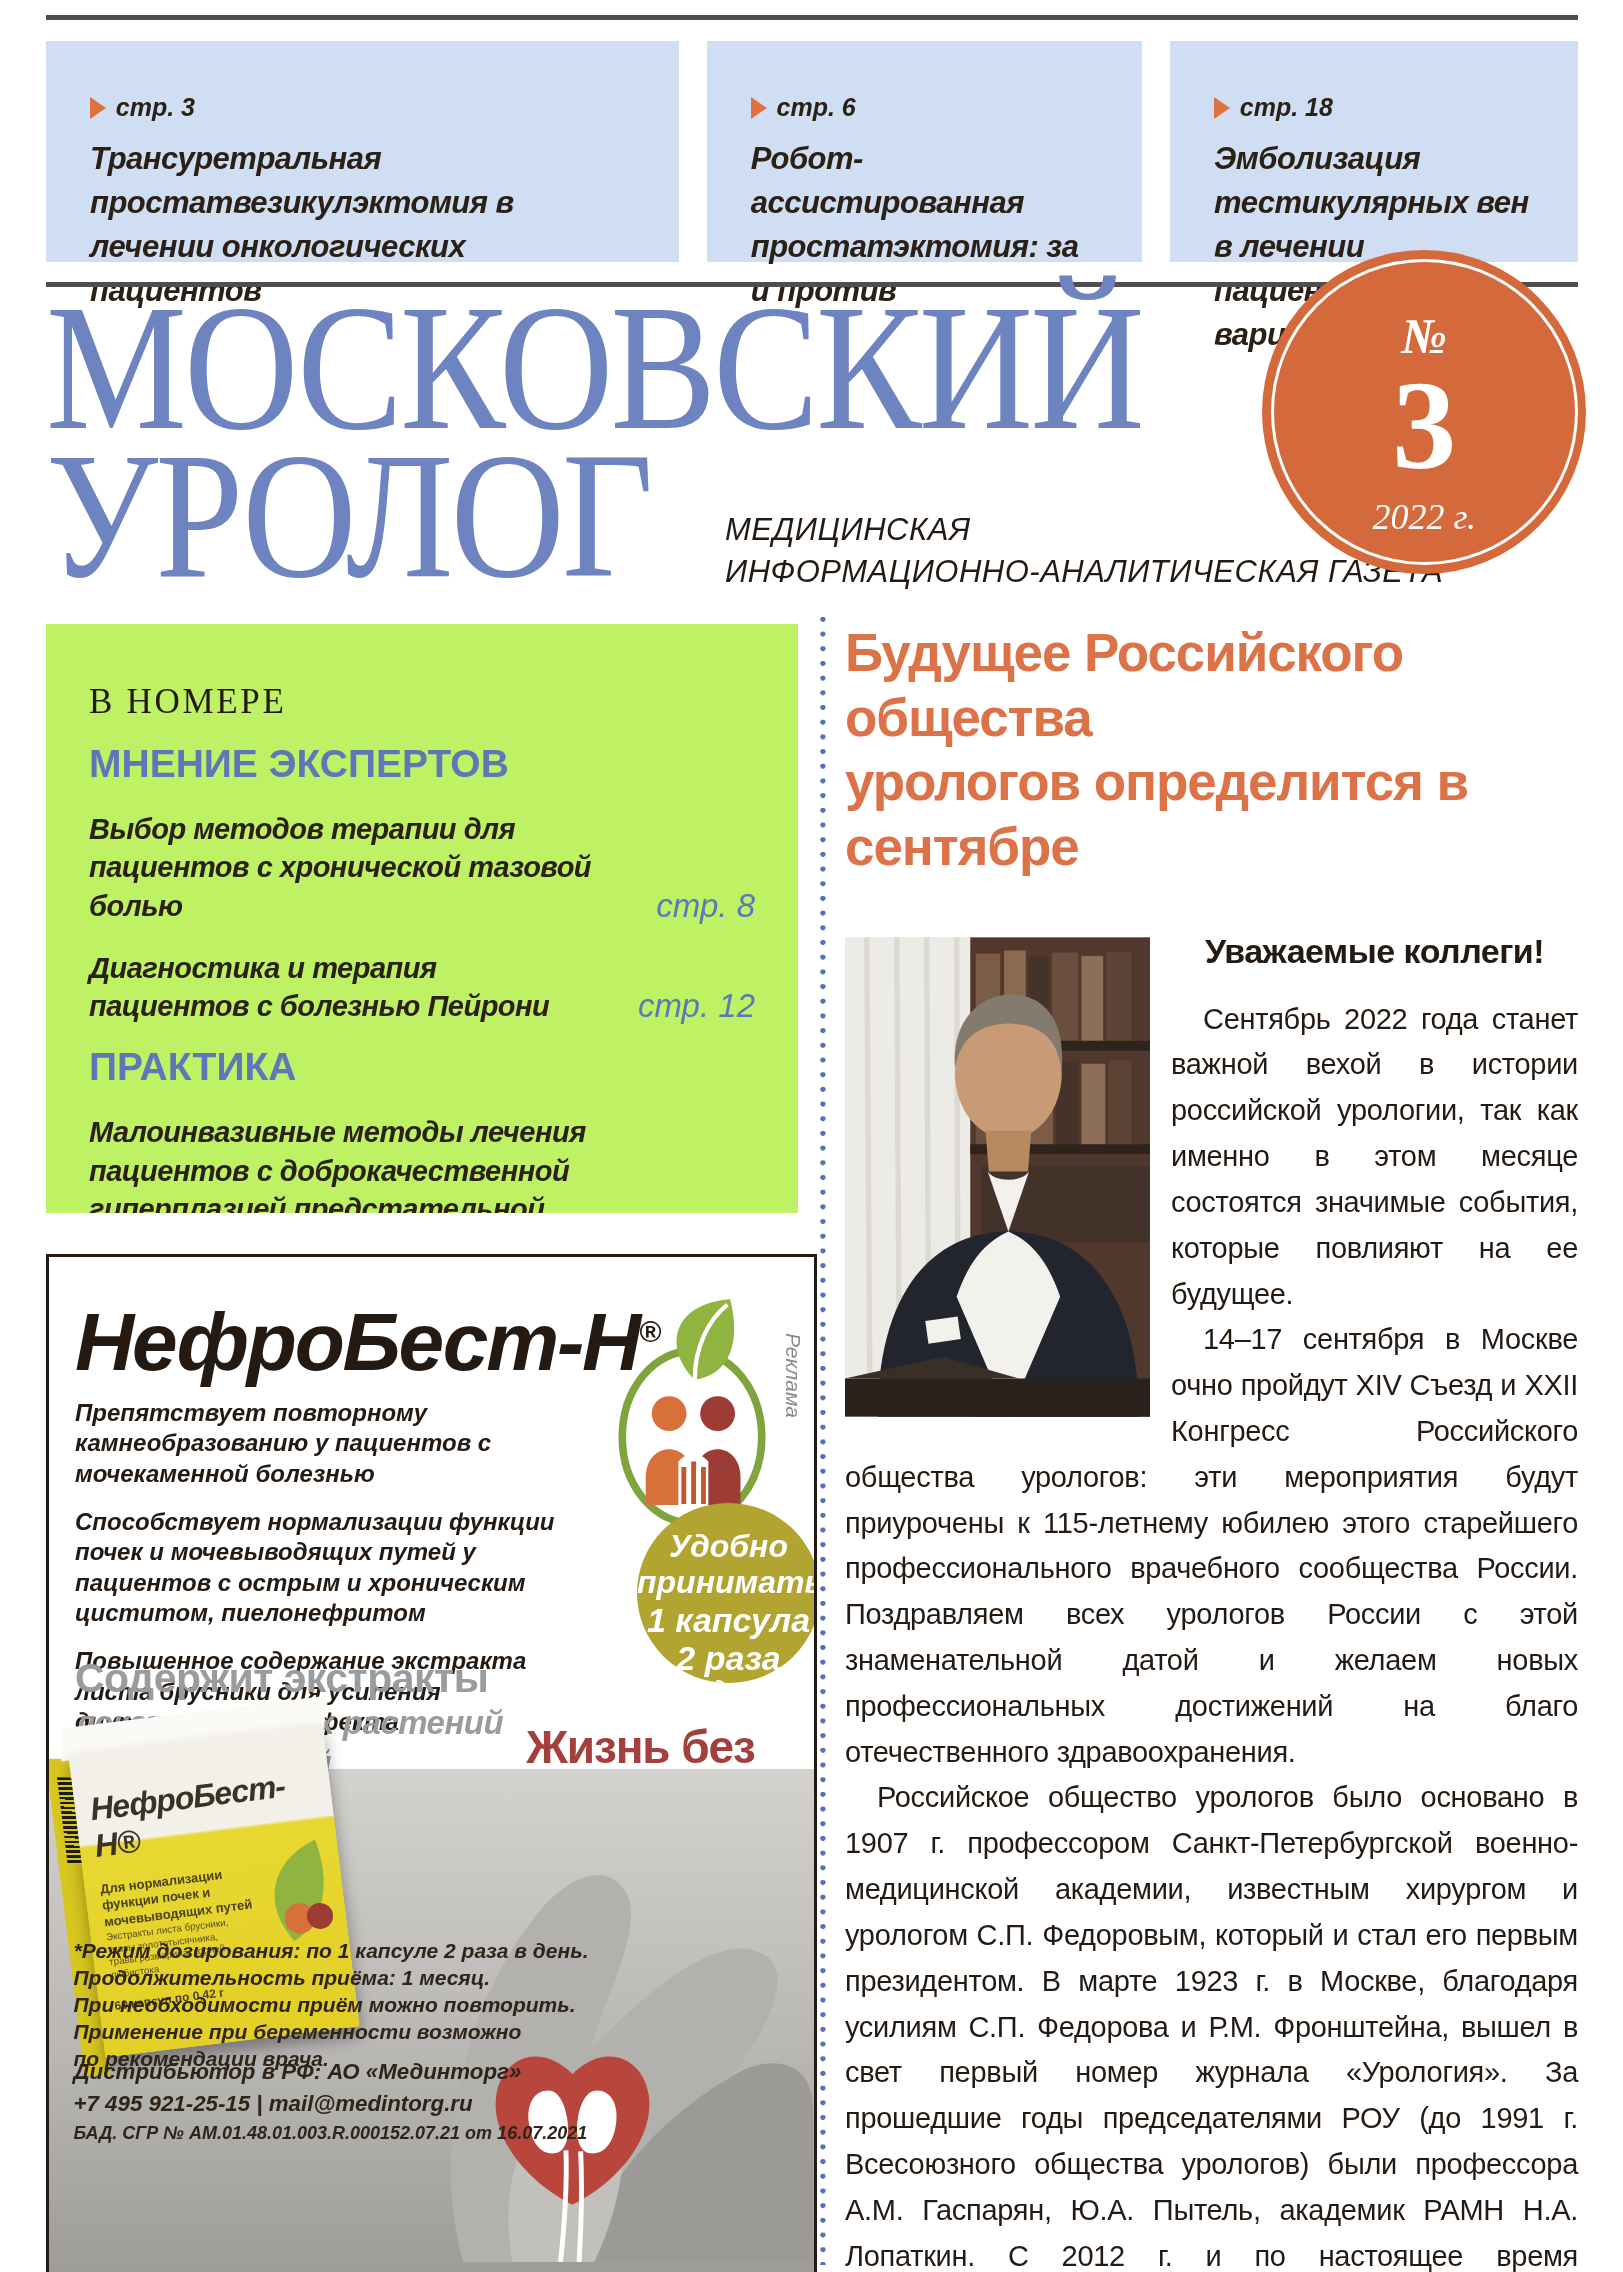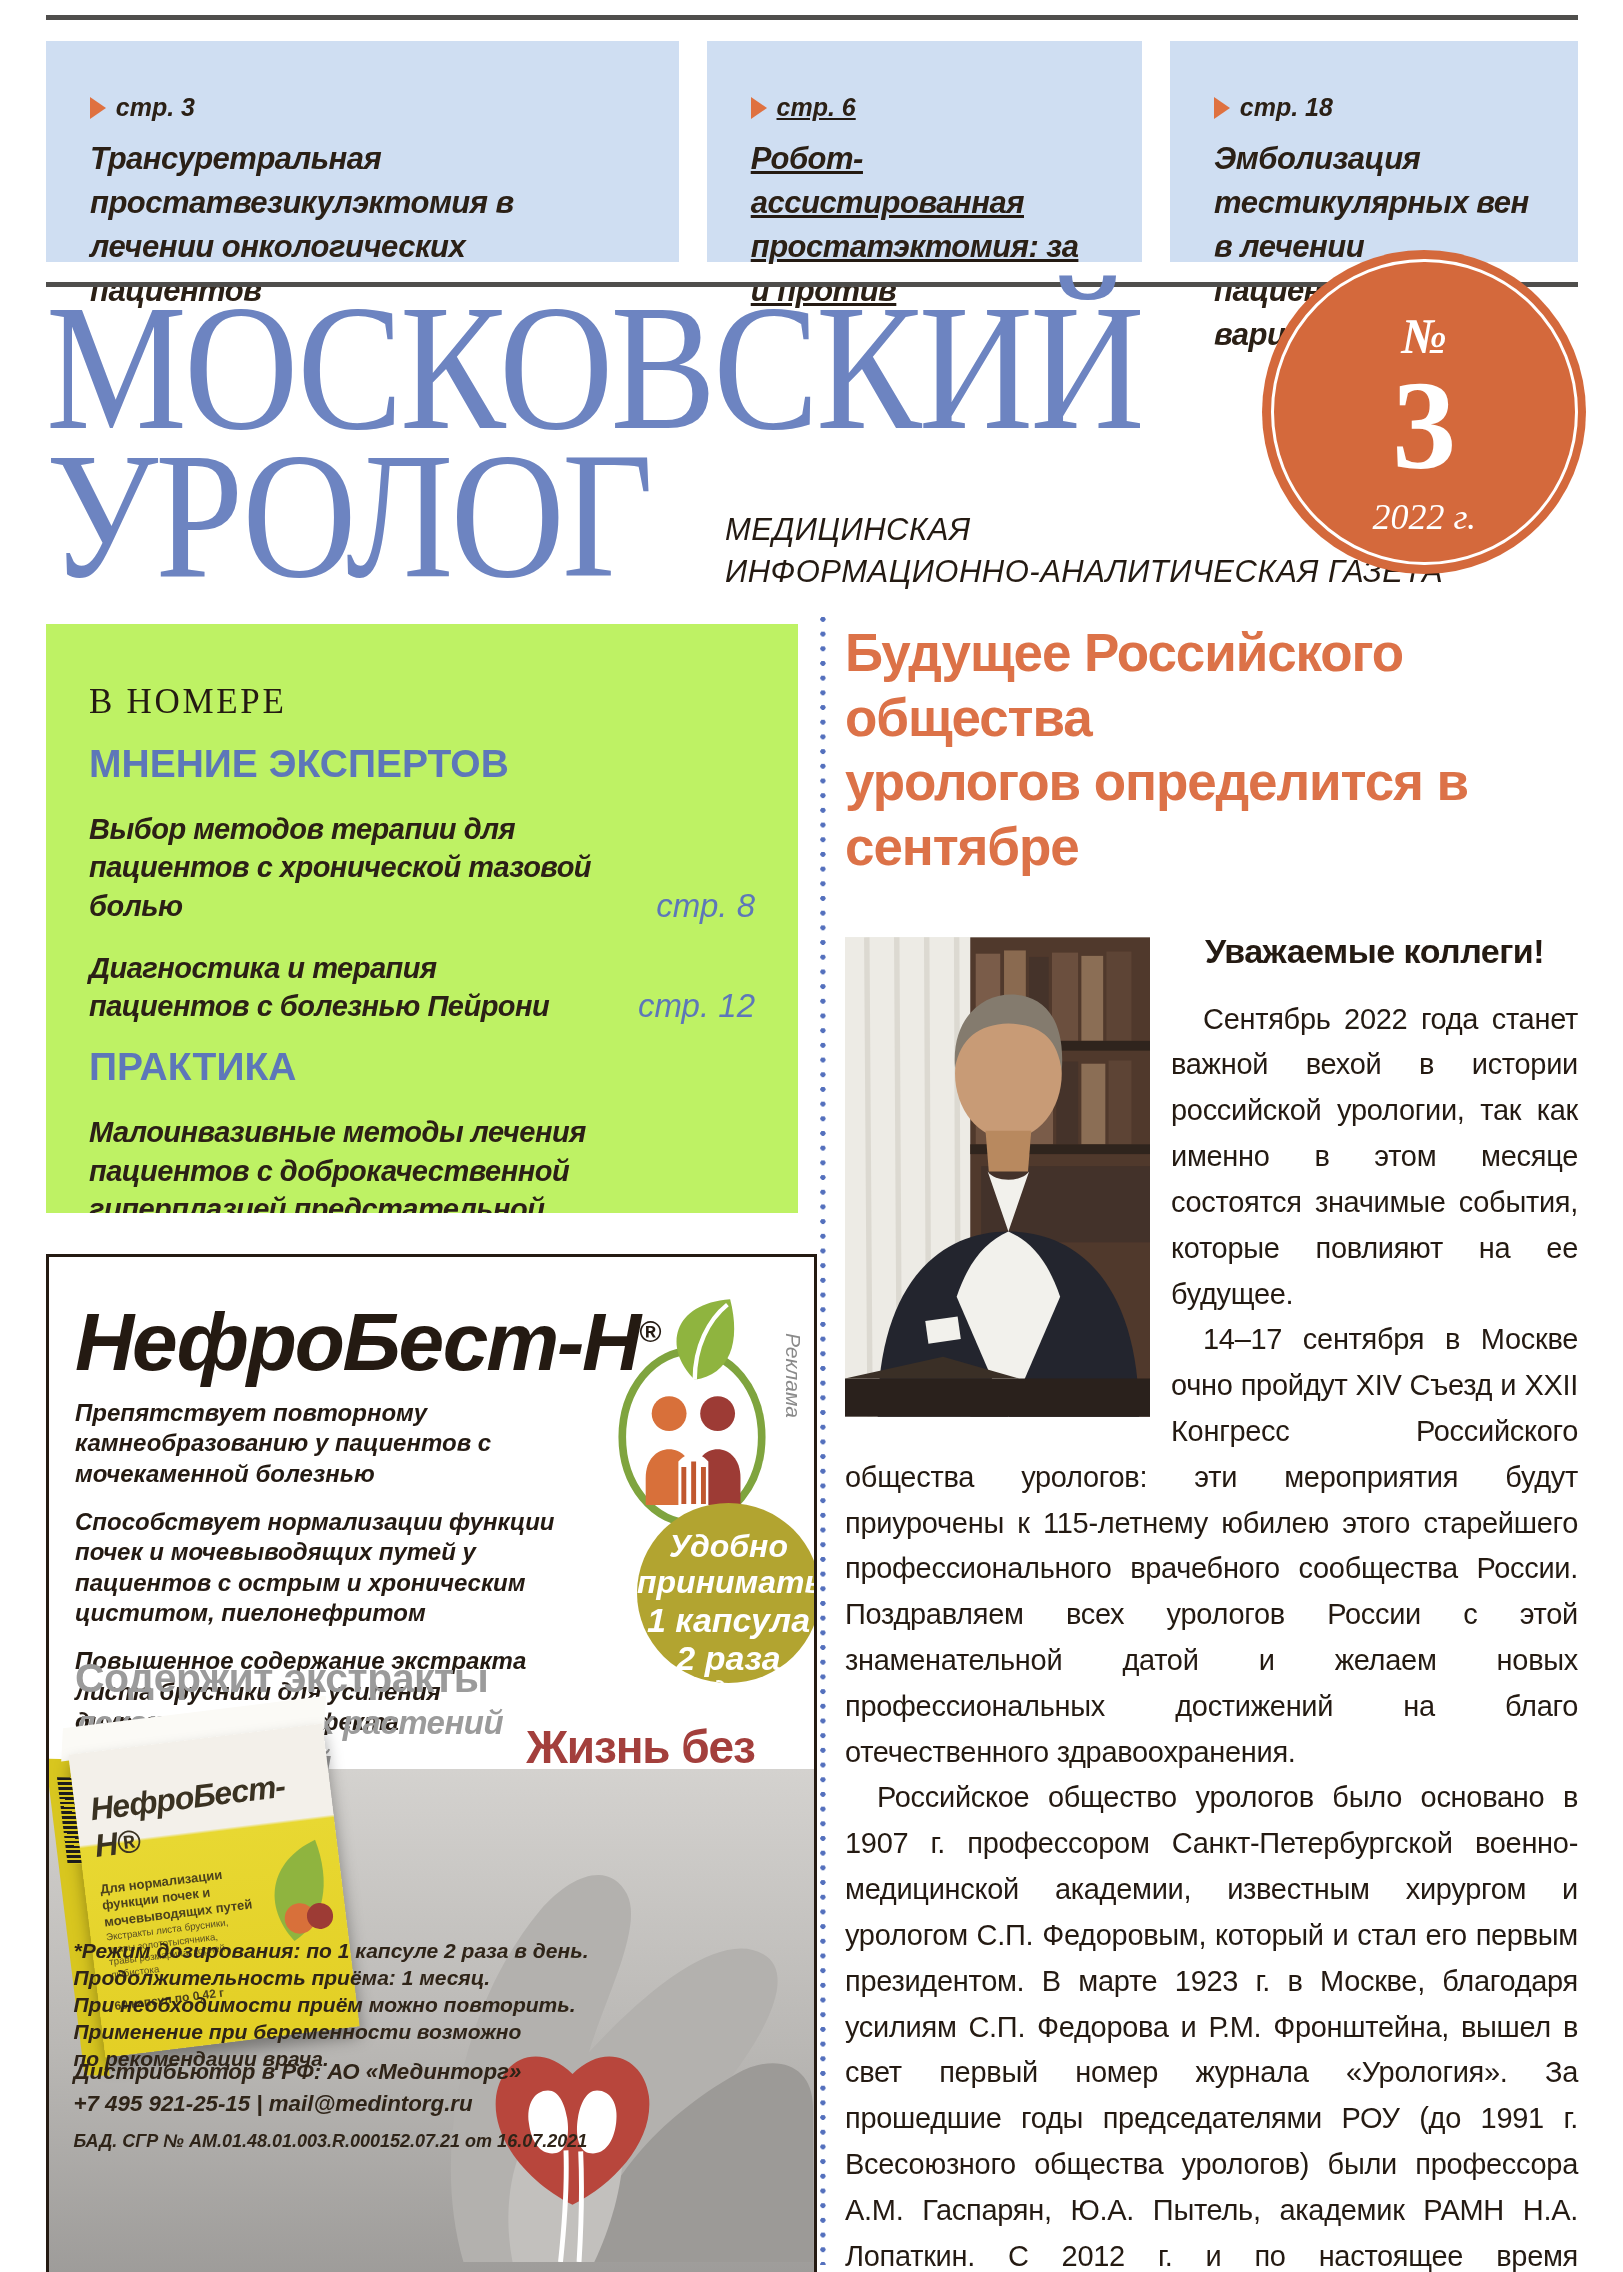--- a/index.html
+++ b/index.html
@@ -10,21 +10,21 @@
     overflow:hidden;
   }
   
   .rule { position:absolute; left:46px; right:46px; height:4.9px; background:#4f4e4c; }
   .rule-top { top:15.3px; }
   .rule-mid { top:282px; }
   
   .teasers { position:absolute; left:46px; right:46px; top:41px; height:221px; display:flex; gap:28px; }
   .teaser { background:#cfdef2; padding:52px 44px 0 44px; }
   .teaser-1 { flex:1.60; }
-  .teaser-2 { flex:1.02;text-decoration:underline; }
+  .teaser-2 { flex:1.02; }
   .teaser-3 { flex:0.94; }
   .teaser-page { display:flex; align-items:center; gap:9.8px; font-size:25px; font-style:italic; font-weight:bold; color:#2b2016; }
   .tri { width:0; height:0; border-left:16.4px solid #df7140; border-top:11px solid transparent; border-bottom:11px solid transparent; }
   .teaser-title { margin-top:15.3px; font-size:31px; font-weight:bold; font-style:italic; line-height:1.42; color:#2b2016; letter-spacing:-0.5px; }
   
   .masthead { position:absolute; left:46px; right:46px; top:294px; height:322px; }
   .mast-title { font-family:"Liberation Serif", serif; font-size:180px; line-height:0.82; color:#6d84c1; transform:scaleX(0.88); transform-origin:left top; letter-spacing:-3.3px; white-space:nowrap; }
   .mast-sub { position:absolute; left:679px; top:215px; font-size:31px; font-style:italic; line-height:1.35; color:#241a12; letter-spacing:0.5px; }
   .issue-circle { position:absolute; right:-8.2px; top:-44px; width:324px; height:324px; border-radius:50%; background:#d4693c; text-align:center; color:#fff; font-family:"Liberation Serif", serif; }
   .issue-circle::before { content:""; position:absolute; inset:8.7px; border:3.8px solid #ffffff; border-radius:50%; }
@@ -55,21 +55,21 @@
   .ad-claim { position:absolute; left:26px; top:396px; width:436px; color:#9b9b9b; font-weight:bold; line-height:1.22; letter-spacing:-0.5px; }
   .claim-lead { font-size:41px; }
   .claim-rest { font-size:33px; font-style:italic; }
   .ad-slogan { position:absolute; left:420px; top:464px; width:343px; text-align:center; color:#a33f3c; font-weight:bold; line-height:1.15; }
   .slogan-1 { font-size:46px; letter-spacing:-1.1px; }
   .slogan-2 { font-size:36px; }
   .ad-photo { position:absolute; left:0; top:512px; right:0; bottom:0; background:linear-gradient(180deg,#d4d2cf 0%,#b9b7b4 45%,#8f8d8b 100%); }
   .ad-dosage { position:absolute; left:24.5px; top:681px; font-size:21px; font-style:italic; font-weight:bold; color:#2f2418; line-height:1.28; }
   .ad-distrib { position:absolute; left:24.5px; top:802px; font-size:22.3px; font-weight:bold; font-style:italic; color:#2f2418; }
   .ad-contacts { position:absolute; left:24.5px; top:834px; font-size:22.3px; font-weight:bold; font-style:italic; color:#2f2418; }
-  .ad-reg { position:absolute; left:24.5px; top:866px; font-size:18px; font-weight:bold; font-style:italic; color:#2f2418;margin-top:8px; }
+  .ad-reg { position:absolute; left:24.5px; top:866px; font-size:18px; font-weight:bold; font-style:italic; color:#2f2418; }
   .ad-disclaimer { position:absolute; left:12px; bottom:21px; font-size:34px; white-space:nowrap;
      transform:scale(0.95,2.05); transform-origin:left bottom;
      color:rgba(255,255,255,0.14); -webkit-text-stroke:1.4px #f2f2f2; letter-spacing:0; }
   .package { position:absolute; left:4.4px; top:433px; width:305px; height:403px; transform:rotate(-7deg); transform-origin:center; }
   .pkg-body { position:absolute; left:33px; top:49px; width:256px; height:305px; background:linear-gradient(180deg,#f3f0ea 0%,#f3f0ea 30%,#e8d832 31%,#e3cf25 100%); box-shadow:0 9.8px 16.4px rgba(0,0,0,0.35); }
   .pkg-flap { position:absolute; left:28px; top:22px; width:265px; height:33px; background:#fbfaf6; transform:skewX(-10deg); }
   .pkg-side { position:absolute; left:9.8px; top:52px; width:25px; height:319px; background:#d8c61f; transform:skewY(8deg); }
   .pkg-brand { position:absolute; left:15.3px; top:39px; width:229px; font-size:32px; font-weight:bold; font-style:italic; color:#3a3222; letter-spacing:-1.1px; }
   .pkg-purpose { position:absolute; left:15.3px; top:130px; width:153px; font-size:13px; font-weight:bold; color:#4c421d; line-height:1.25; }
   .pkg-extracts { position:absolute; left:15.3px; top:180px; width:136px; font-size:9.8px; color:#5a4f22; line-height:1.3; }

